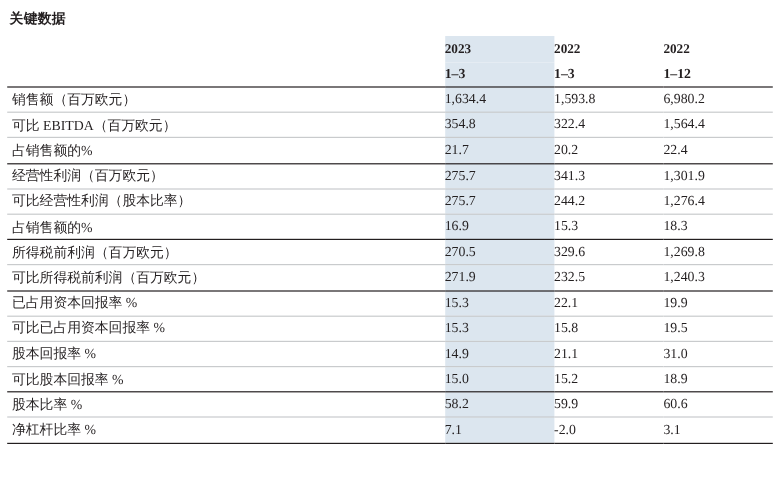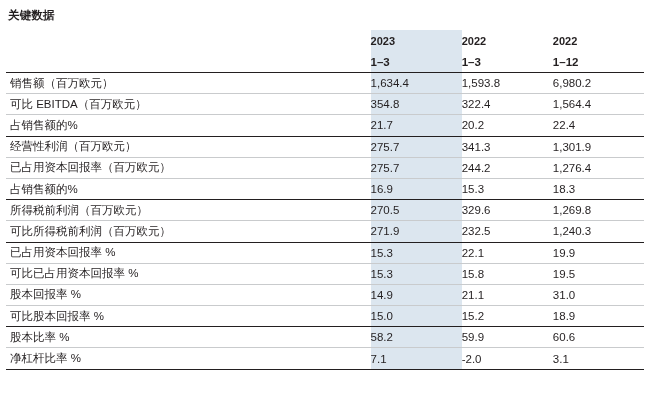--- a/index.html
+++ b/index.html
@@ -14,20 +14,21 @@
     font-size: 11px;
     color: #231f20;
     overflow: hidden;
   }
   .page {
     position: relative;
     width: 600px;
     height: 403px;
     box-sizing: border-box;
     padding: 6px 6px 0 6px;
+    font-family: Liberation Serif, serif;
   }
   .doc-title {
     font-size: 11.5px;
     font-weight: bold;
     color: #231f20;
     margin: 2px 0 7px 2px;
     letter-spacing: 0.2px;
   }
   table.kpi {
     border-collapse: collapse;
@@ -121,21 +122,21 @@
           <td>20.2</td>
           <td>22.4</td>
         </tr>
         <tr class="data-row">
           <td class="label">经营性利润（百万欧元）</td>
           <td class="hl">275.7</td>
           <td>341.3</td>
           <td>1,301.9</td>
         </tr>
         <tr class="data-row">
-          <td class="label indent">已占用资本回报率（百万欧元）</td>
+          <td class="label indent">可比经营性利润（股本比率）</td>
           <td class="hl">275.7</td>
           <td>244.2</td>
           <td>1,276.4</td>
         </tr>
         <tr class="data-row thick">
           <td class="label indent">占销售额的%</td>
           <td class="hl">16.9</td>
           <td>15.3</td>
           <td>18.3</td>
         </tr>

